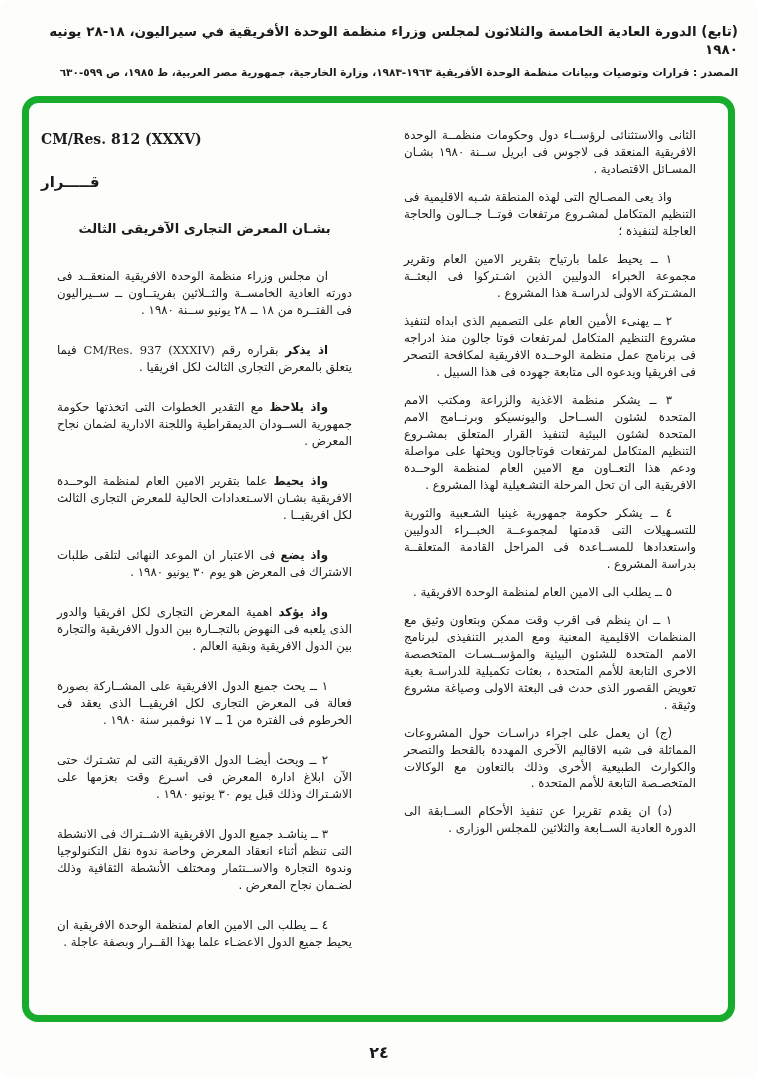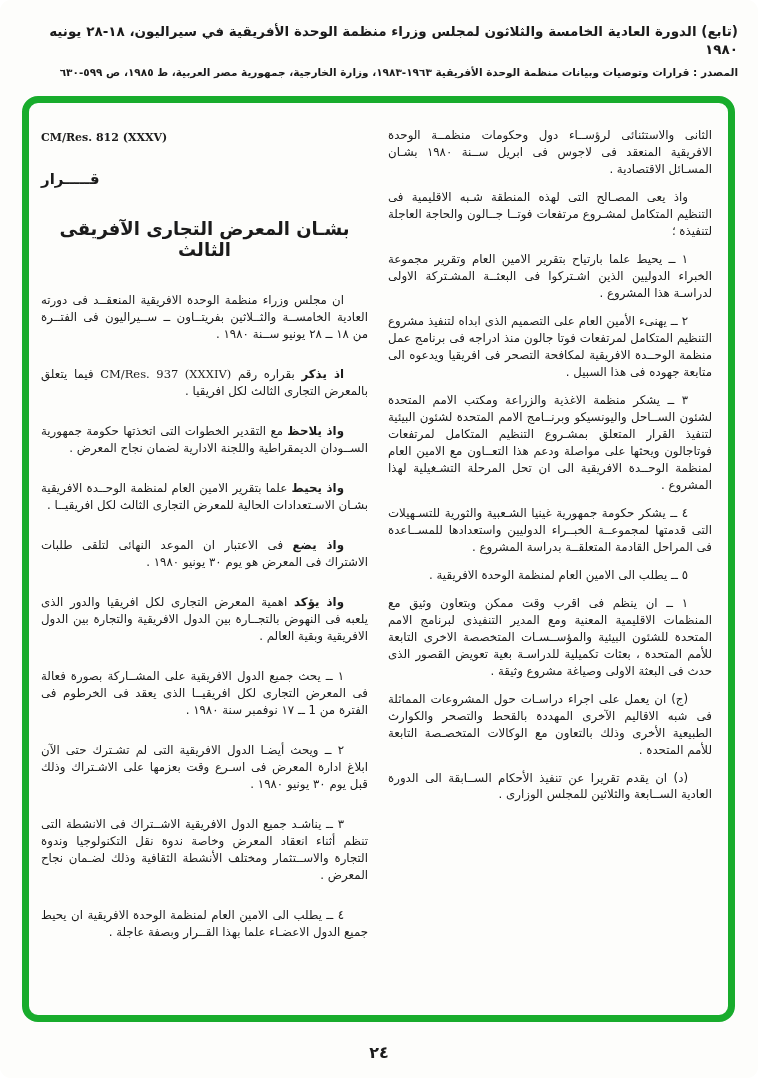--- a/index.html
+++ b/index.html
@@ -22,33 +22,33 @@
     border:7px solid #18ac2c; border-radius:16px;
     box-sizing:border-box; overflow:hidden; background:#fdfdfb;
   }
   .cols {
     direction:rtl; display:flex; gap:20px;
     padding:24px 16px 8px 12px;
   }
   .col-first  { flex:0 0 324px; }  
   .col-second { flex:0 0 327px; }  
   .para {
-    margin:0 0 11px; font-size:11.8px; line-height:1.44;
+    margin:0 16px 11px; font-size:11.8px; line-height:1.44;
     text-align:justify; text-indent:24px;
   }
   .para.noindent { text-indent:0; }
   .col-second .para { margin-bottom:23px; }
   .lead { font-weight:bold; }
   .ref {
     direction:ltr; text-align:left;
     font-family:"DejaVu Serif", serif;
-    font-size:11px; font-weight:bold; margin:4px 0 26px;
+    font-size:14px; font-weight:bold; margin:4px 0 26px;
   }
   .title { text-align:left; font-size:15px; font-weight:bold; margin:0 0 30px; }
-  .subtitle { text-align:center; font-size:18px; font-weight:bold; margin:0 0 32px; }
+  .subtitle { text-align:center; font-size:13px; font-weight:bold; margin:0 0 32px; }
   .latin {
     font-family:"DejaVu Serif", serif; font-size:11.5px;
     direction:ltr; unicode-bidi:embed; white-space:nowrap;
   }
   .page-num {
     position:absolute; bottom:16px; left:0; right:0;
     text-align:center; font-size:16px; font-weight:bold;
   }
 </style>
 </head>

